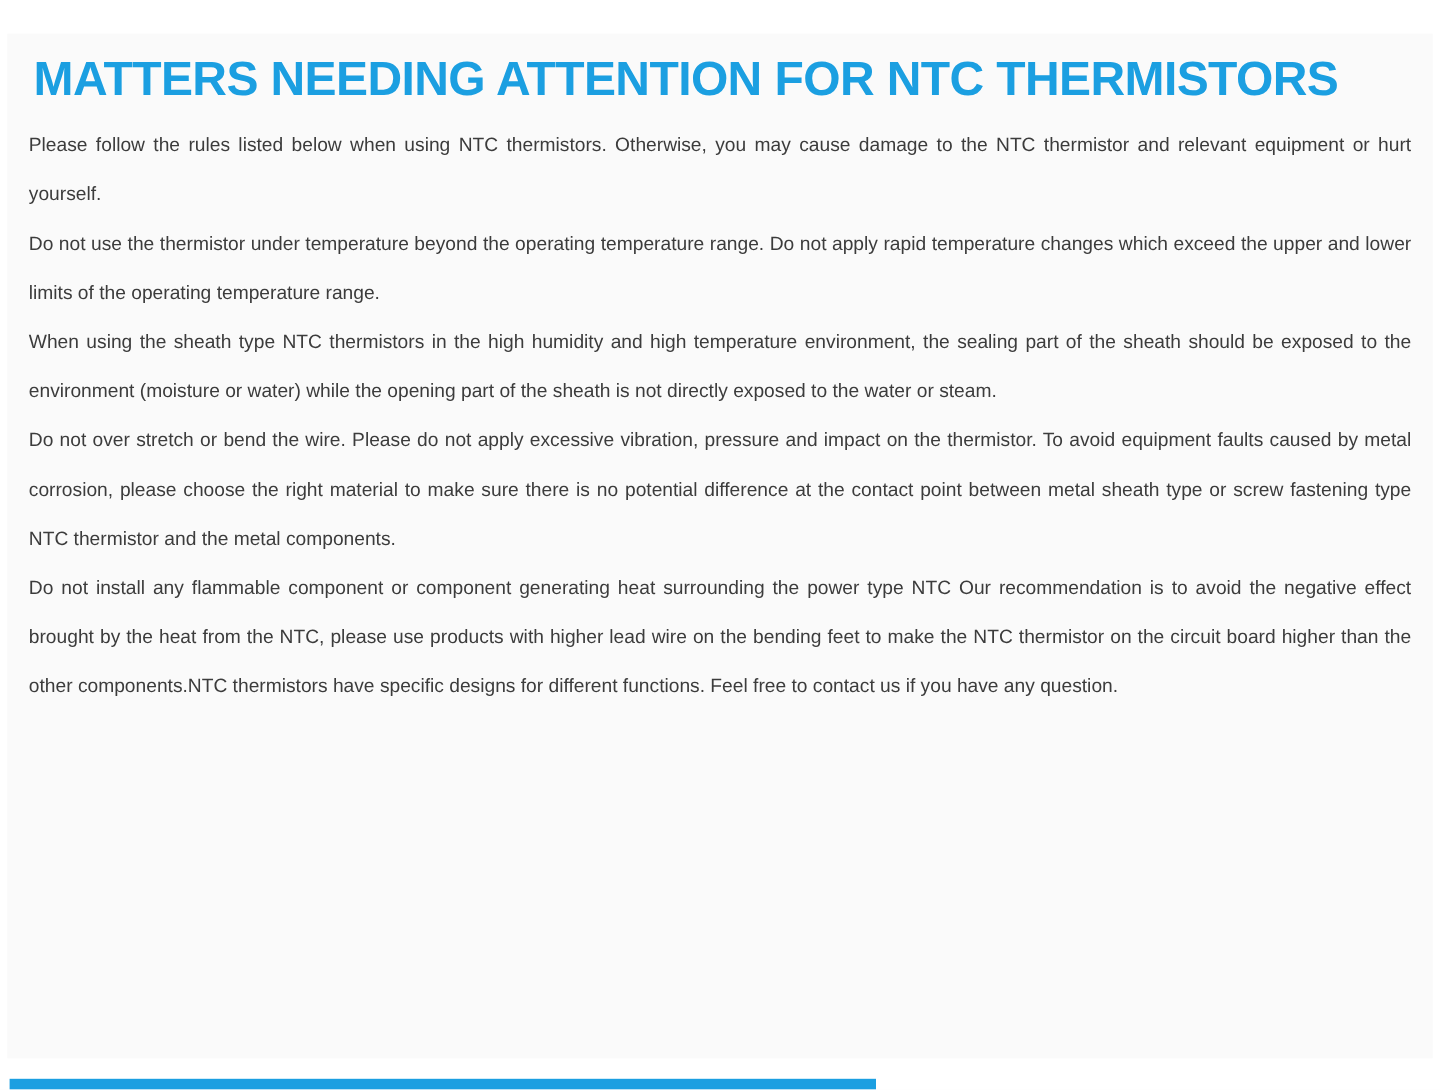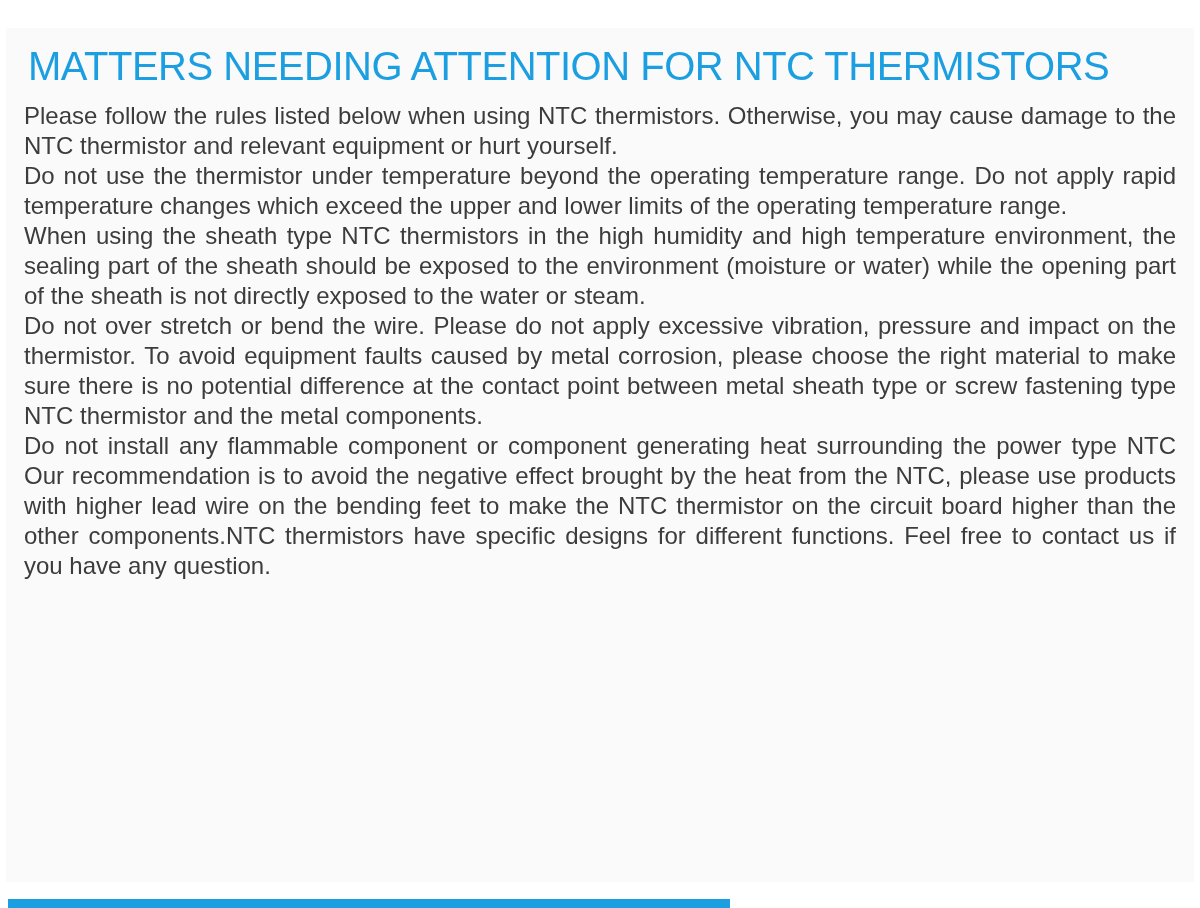--- a/index.html
+++ b/index.html
@@ -22,32 +22,32 @@
     left: 6px;
     top: 28px;
     right: 6px;
     bottom: 26px;
     background: #fafafa;
   }
   .page-title {
     margin: 0;
     padding: 16px 18px 8px 22px;
     font-size: 40px;
-    font-weight: normal;
+    font-weight: bold;
     letter-spacing: -0.5px;
     color: var(--accent, #1b9fe1);
     white-space: nowrap;
   }
   .body-text {
     padding: 4px 18px 0 18px;
   }
   .body-para {
     margin: 0;
-    font-size: 24px;
-    line-height: 30px;
+    font-size: 16px;
+    line-height: 41px;
     color: var(--body, #3c3c3c);
     text-align: justify;
     text-justify: inter-word;
   }
   .accent-bar {
     position: absolute;
     left: 8px;
     bottom: 0;
     width: 722px;
     height: 9px;

